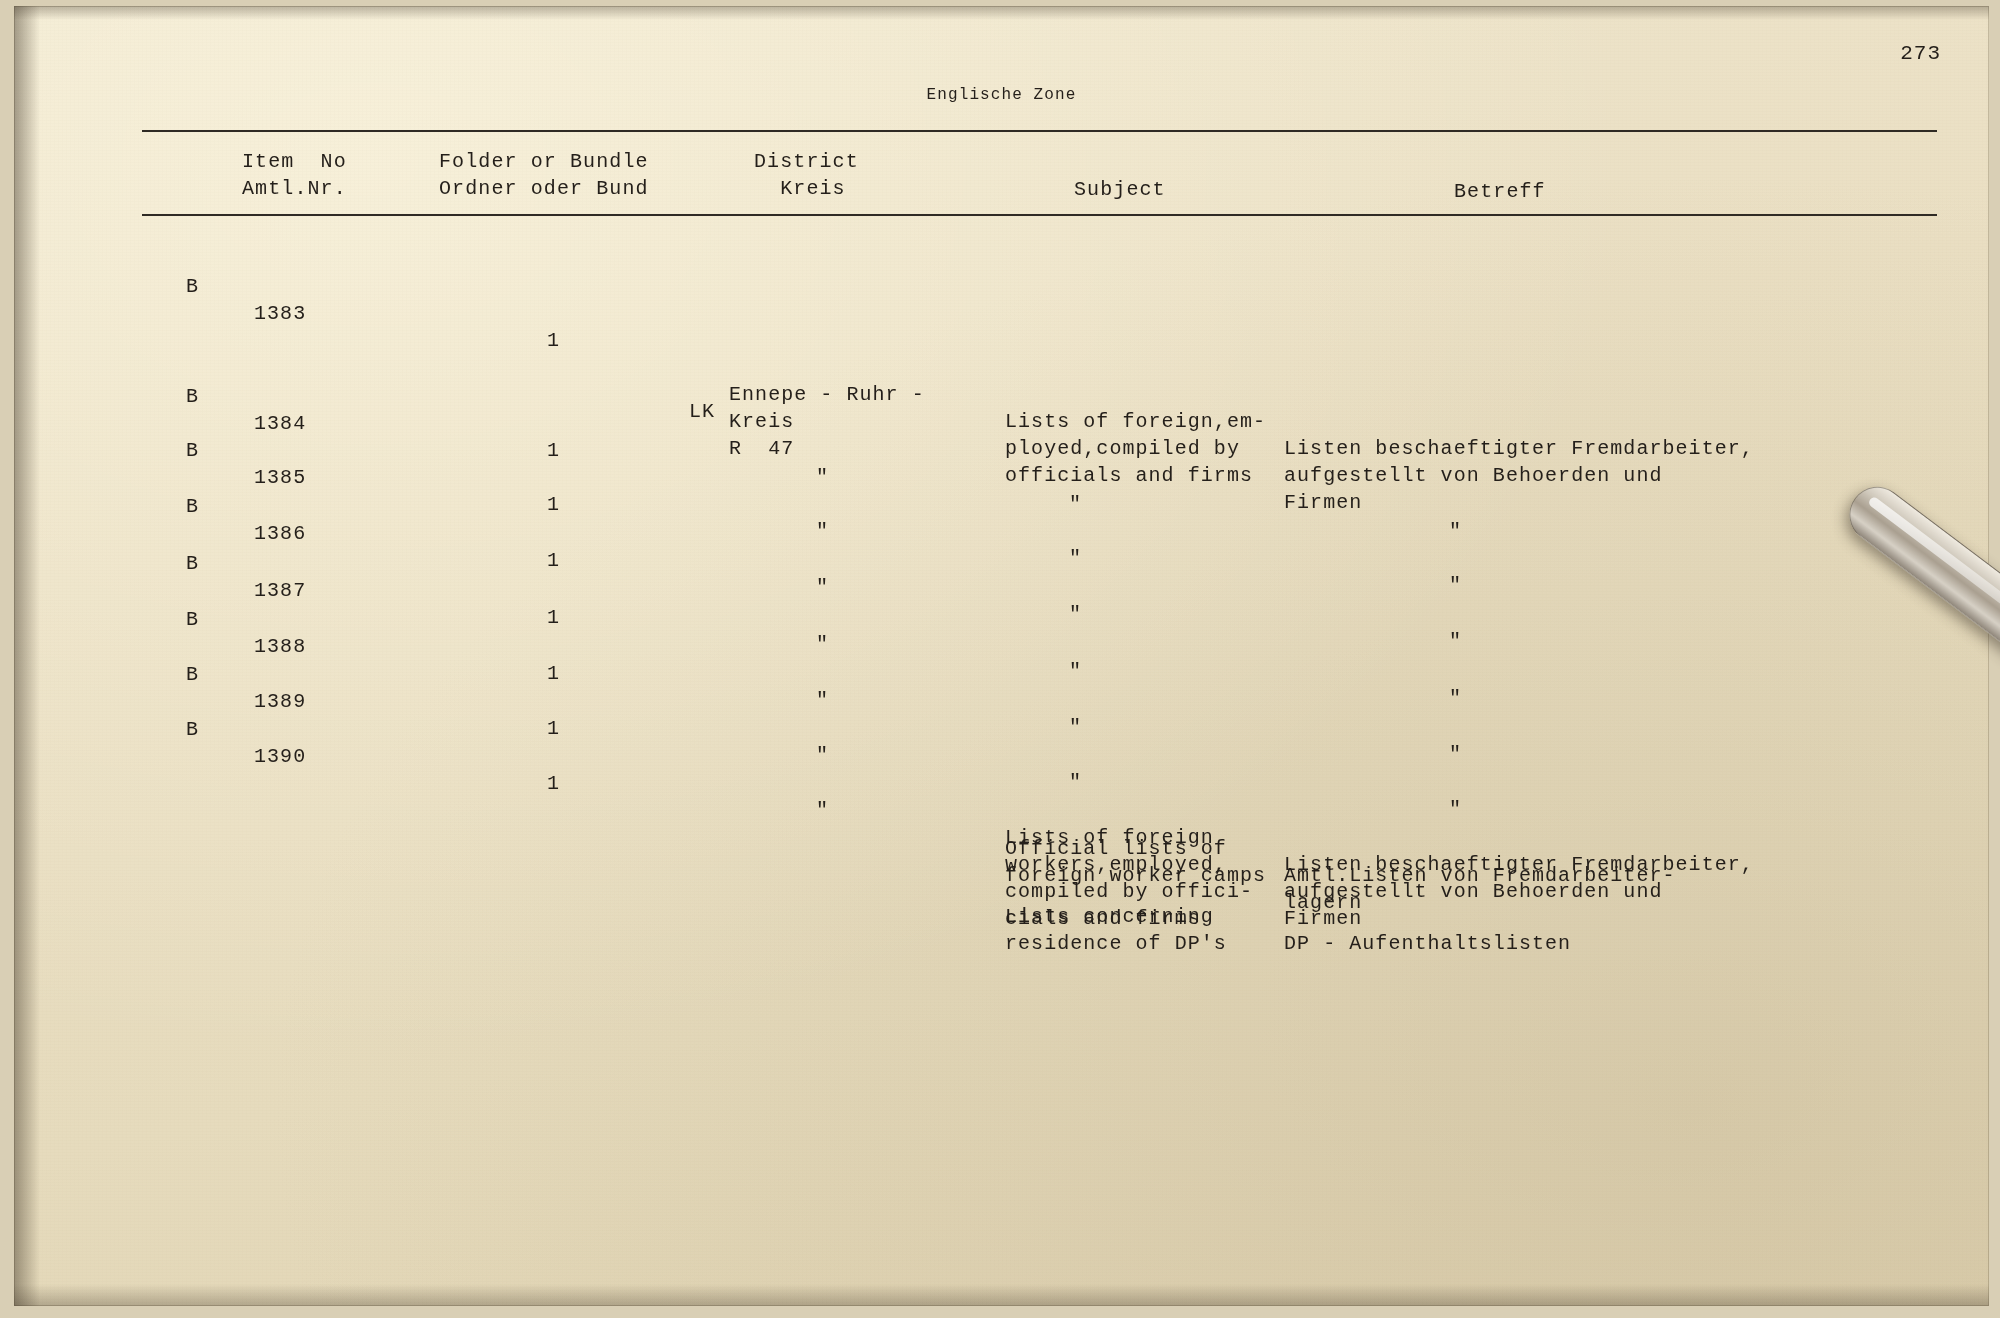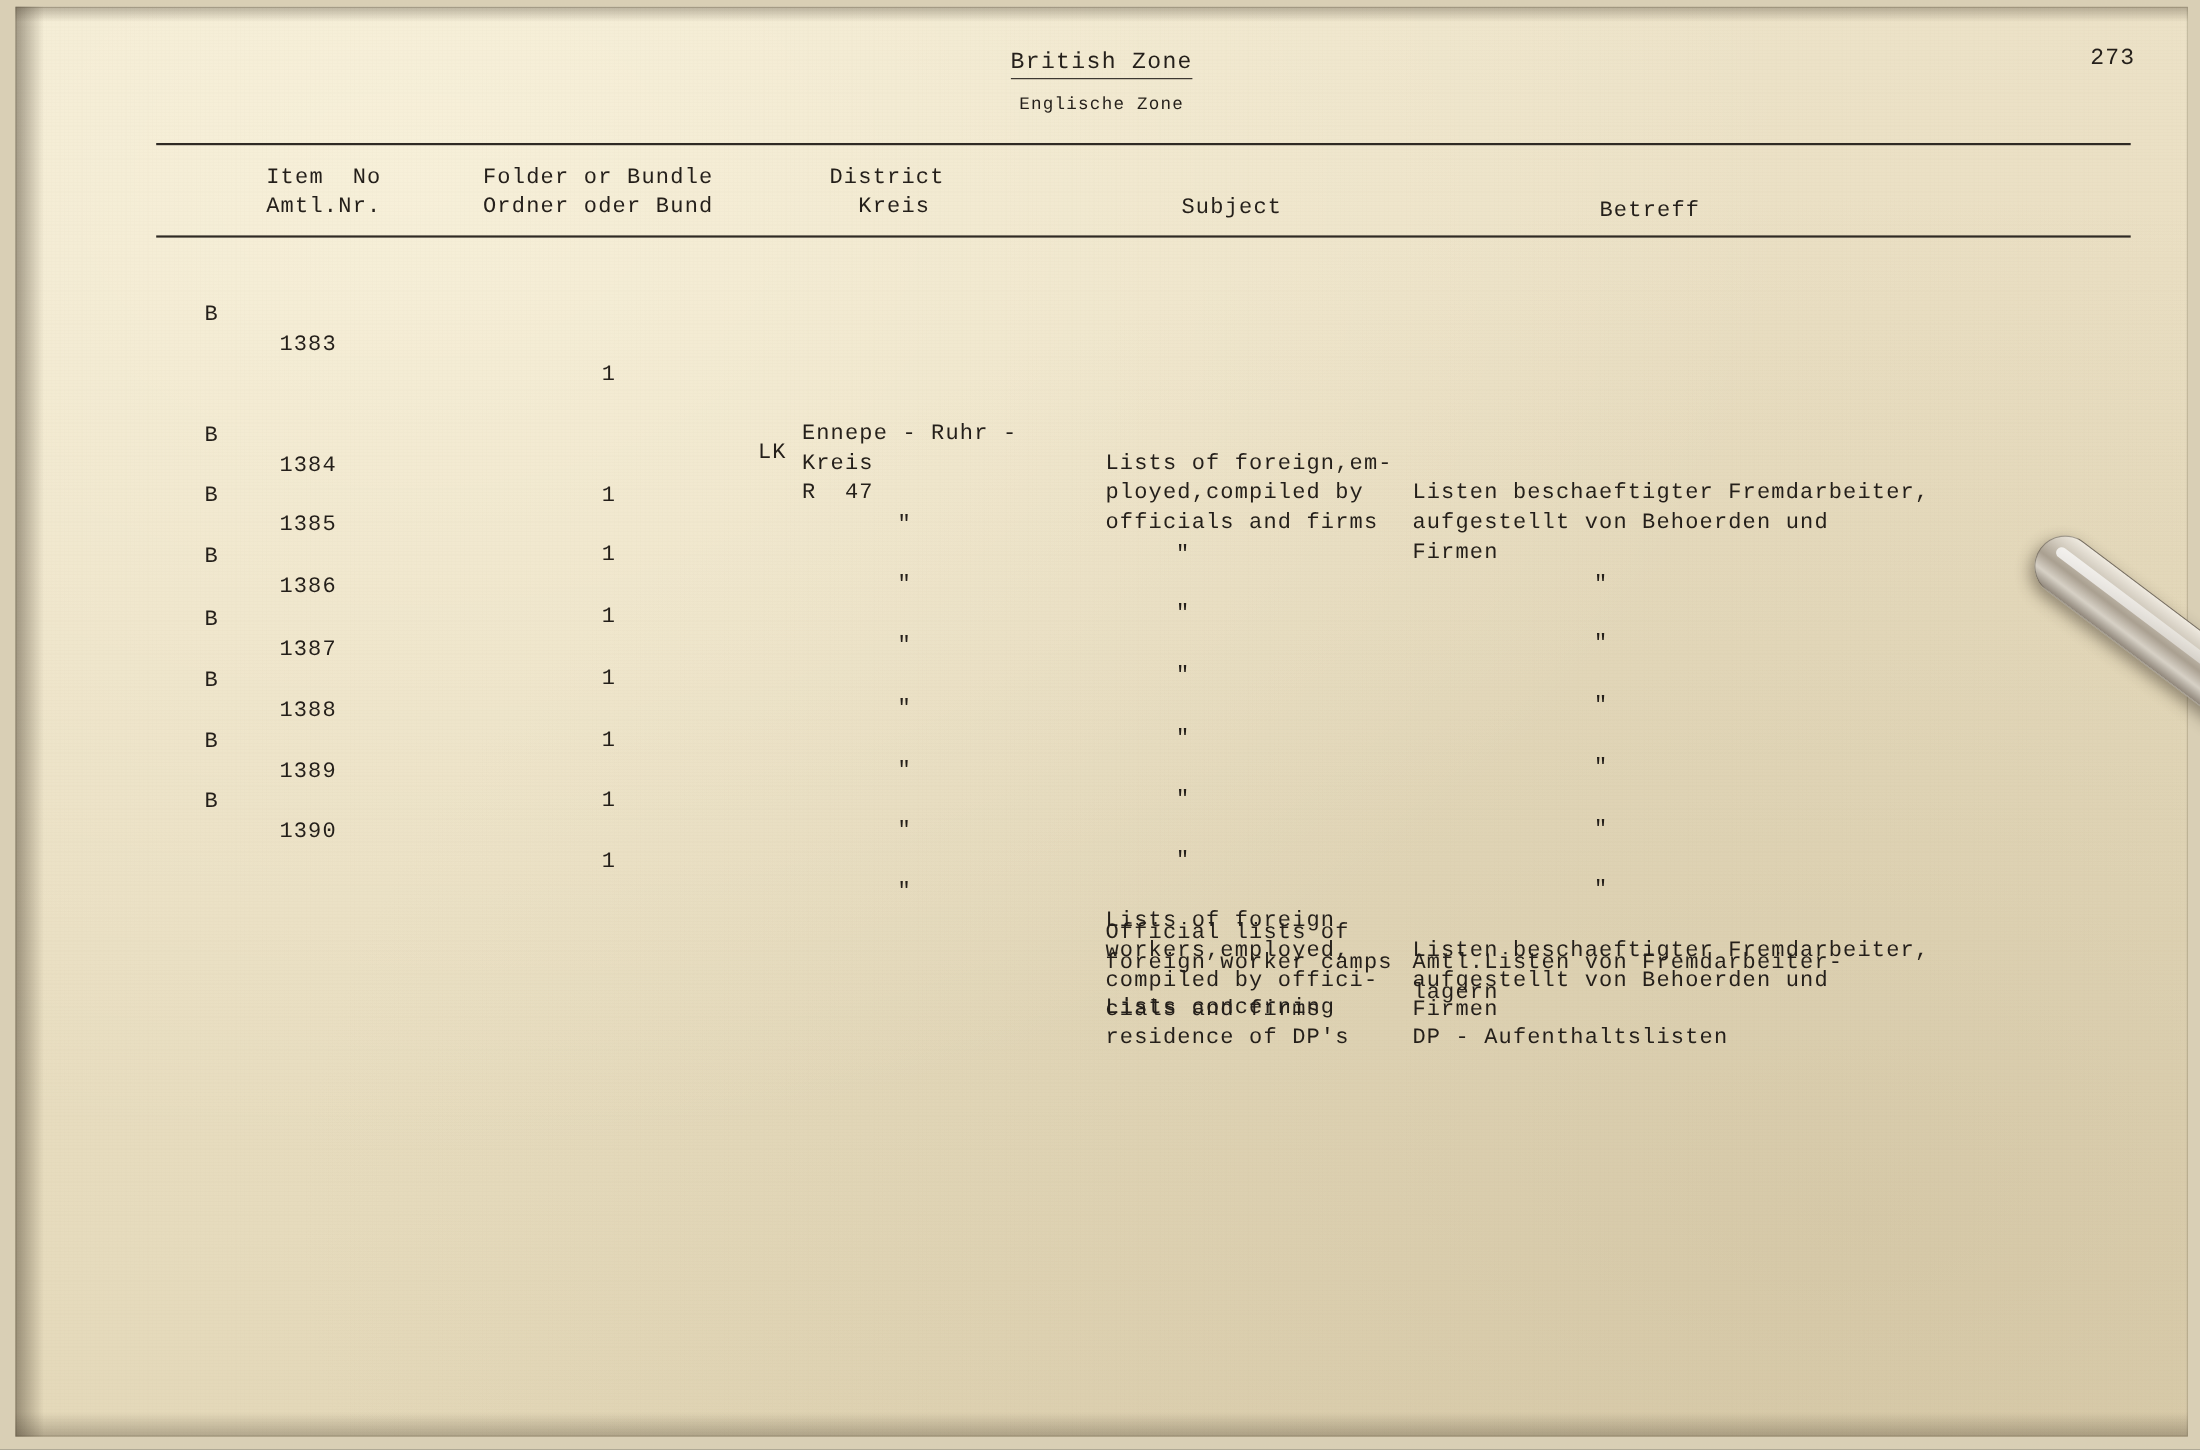--- a/index.html
+++ b/index.html
@@ -156,21 +156,20 @@
     background: linear-gradient(90deg, rgba(255,255,255,0.75), rgba(255,255,255,0.15));
   }
 </style>
 </head>
 <body>
 
 <div id="page">
   <div class="sheet">
     <div class="grain"></div>
 
-    <div class="title-main"><span>British Zone</span></div>
     <div class="title-sub">Englische Zone</div>
     <div class="page-number">273</div>
 
     <div class="rule top"></div>
     <div class="rule bottom"></div>
 
     <div class="colhead ch-item">Item  No
 Amtl.Nr.</div>
     <div class="colhead ch-folder">Folder or Bundle
 Ordner oder Bund</div>

